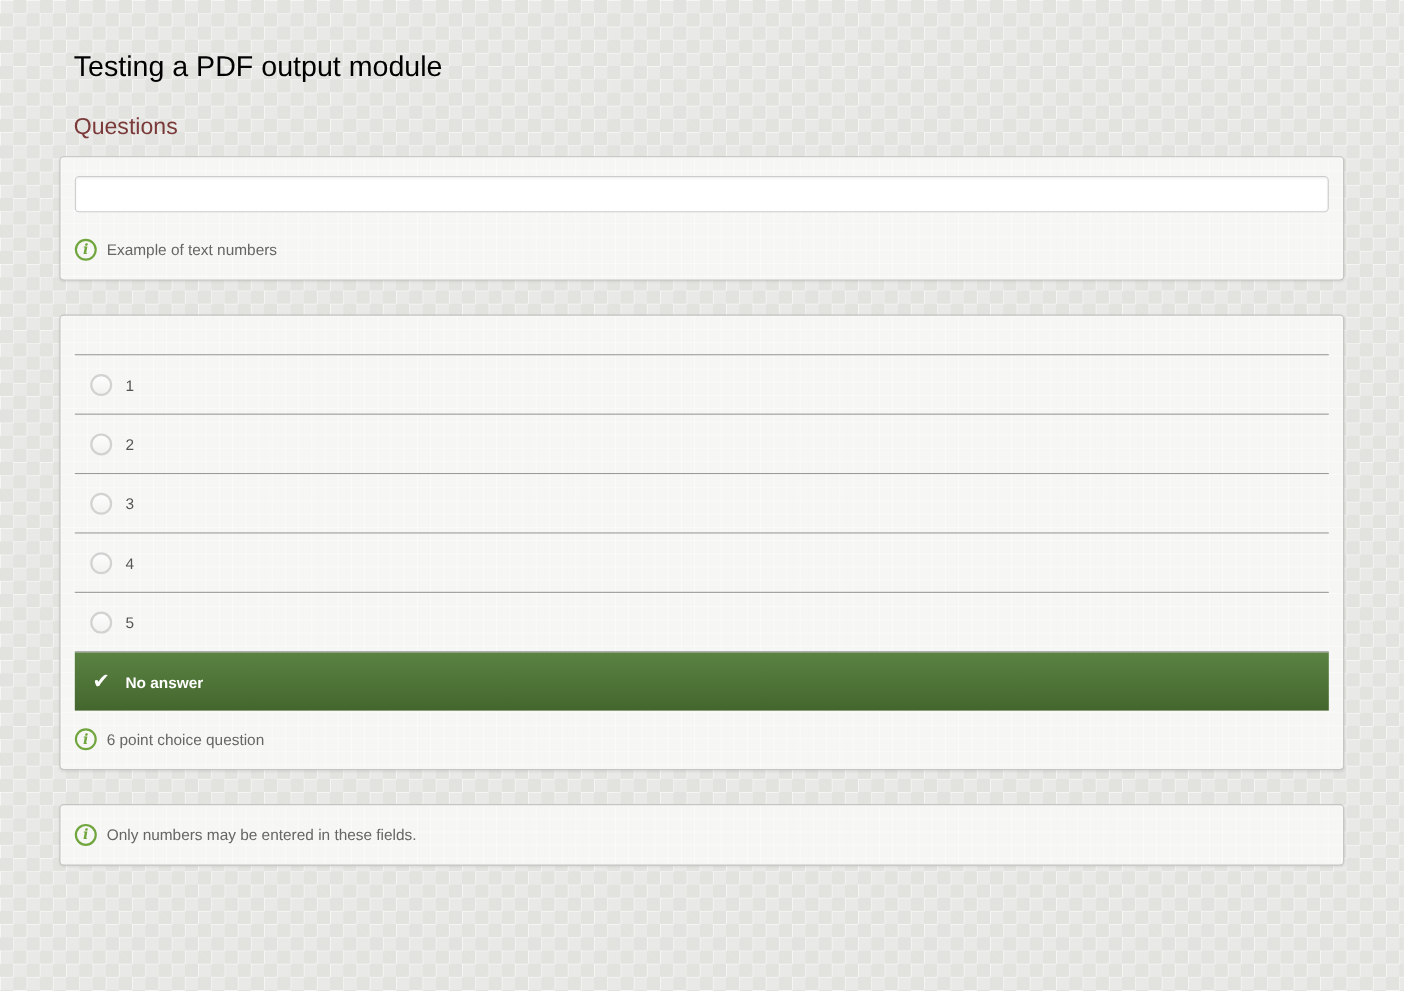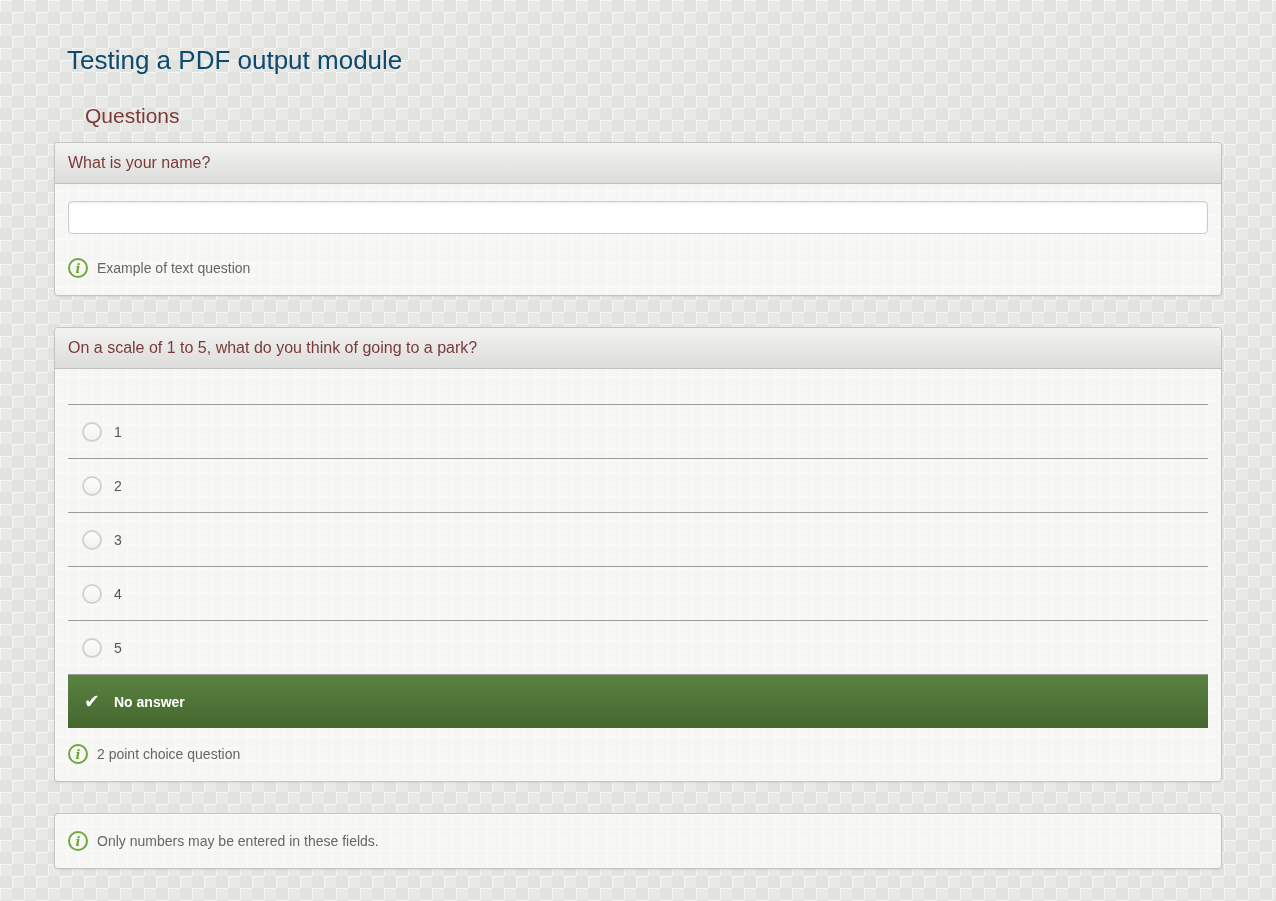--- a/index.html
+++ b/index.html
@@ -10,26 +10,26 @@
     background-image:
       linear-gradient(45deg, #e2e2df 25%, transparent 25%, transparent 75%, #e2e2df 75%),
       linear-gradient(45deg, #e2e2df 25%, transparent 25%, transparent 75%, #e2e2df 75%),
       linear-gradient(to right, rgba(255,255,255,0.55) 1px, transparent 1px),
       linear-gradient(to bottom, rgba(255,255,255,0.55) 1px, transparent 1px);
     background-size: 24px 24px, 24px 24px, 12px 12px, 12px 12px;
     background-position: 0 0, 12px 12px, 0 0, 0 0;
   }
   .page { margin: 0 54px; padding-top: 46px; }
   .survey-title {
-    font-size: 26px; font-weight: 400; color: #0c4a6e;
+    font-size: 26px; font-weight: 400; color: #000000;
     margin-left: 13px; line-height: 1.15;
   }
   .group-title {
     font-size: 21px; font-weight: 400; color: #7b3a3a;
-    margin: 28px 0 14px 31px; line-height: 1.15;
+    margin: 28px 0 14px 13px; line-height: 1.15;
   }
   .question-box {
     border: 1px solid #c4c4c2; border-radius: 4px;
     background-color: #f6f6f4;
     background-image:
       linear-gradient(to right, rgba(255,255,255,0.45) 1px, transparent 1px),
       linear-gradient(to bottom, rgba(255,255,255,0.45) 1px, transparent 1px);
     background-size: 12px 12px, 12px 12px;
     box-shadow: 0 1px 2px rgba(0,0,0,0.07);
     margin-bottom: 31px;
@@ -90,32 +90,30 @@
 </style>
 </head>
 <body>
 
 <div class="page">
 
   <h1 class="survey-title">Testing a PDF output module</h1>
   <h2 class="group-title">Questions</h2>
 
   <div class="question-box">
-    <div class="question-header">What is your name?</div>
     <div class="question-body">
       <input type="text" class="text-input" value="" style="">
       <div class="help-row mt-24">
         <span class="badge-icon info-badge">i</span>
-        <span>Example of text question</span>
+        <span>Example of text numbers</span>
       </div>
     </div>
   </div>
 
   <div class="question-box">
-    <div class="question-header">On a scale of 1 to 5, what do you think of going to a park?</div>
     <div class="question-body">
       <ul class="answers-list">
         <li class="answer-item">
           <span class="radio-circle"></span>
           <span class="answer-label">1</span>
         </li>
         <li class="answer-item">
           <span class="radio-circle"></span>
           <span class="answer-label">2</span>
         </li>
@@ -131,21 +129,21 @@
           <span class="radio-circle"></span>
           <span class="answer-label">5</span>
         </li>
         <li class="answer-item selected">
           <span class="check-mark">✔</span>
           <span class="answer-label">No answer</span>
         </li>
       </ul>
       <div class="help-row mt-16">
         <span class="badge-icon info-badge">i</span>
-        <span>2 point choice question</span>
+        <span>6 point choice question</span>
       </div>
     </div>
   </div>
 
   <div class="question-box">
     <div class="question-body">
       <div class="help-row">
         <span class="badge-icon info-badge">i</span>
         <span>Only numbers may be entered in these fields.</span>
       </div>

